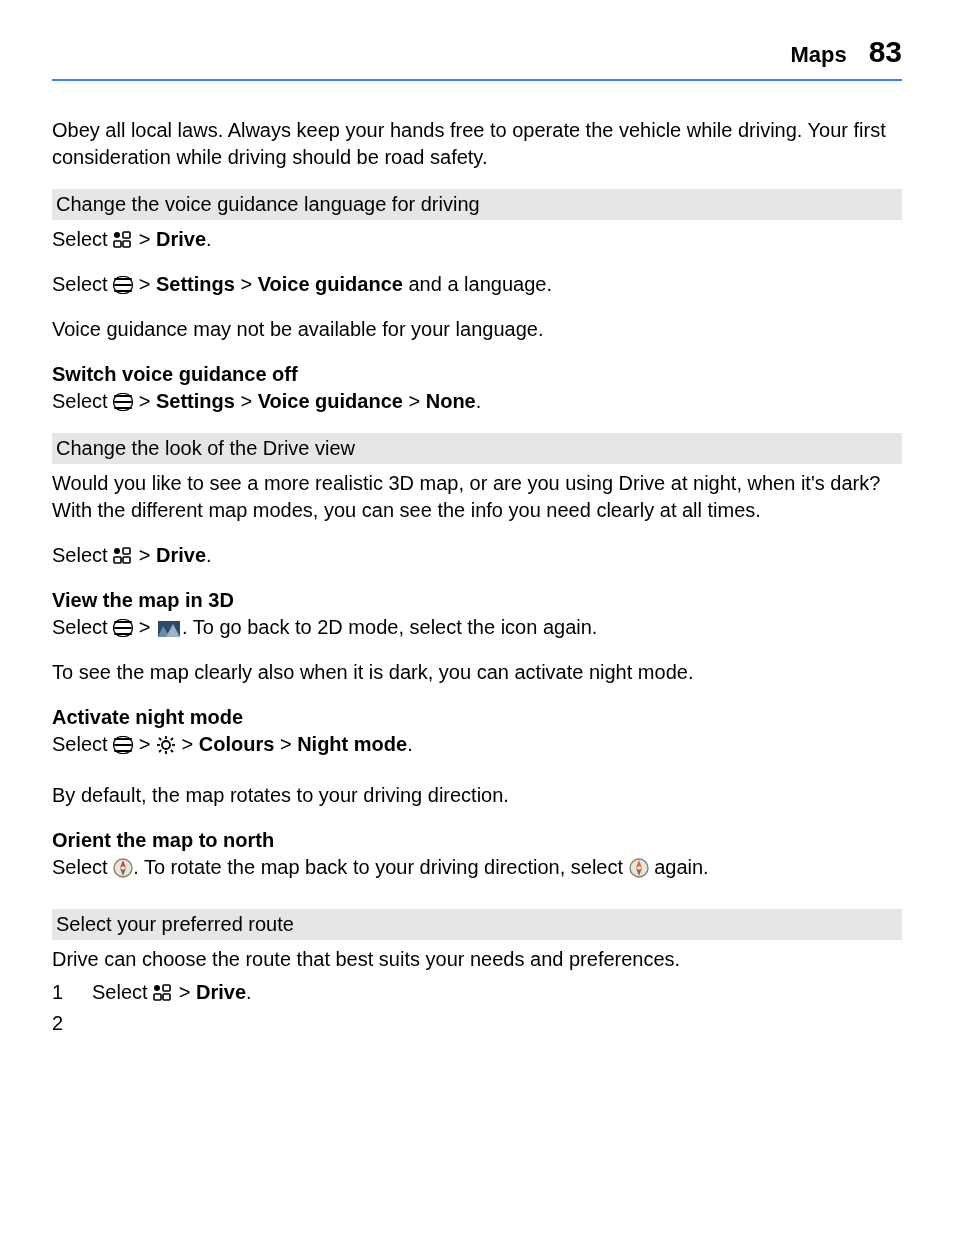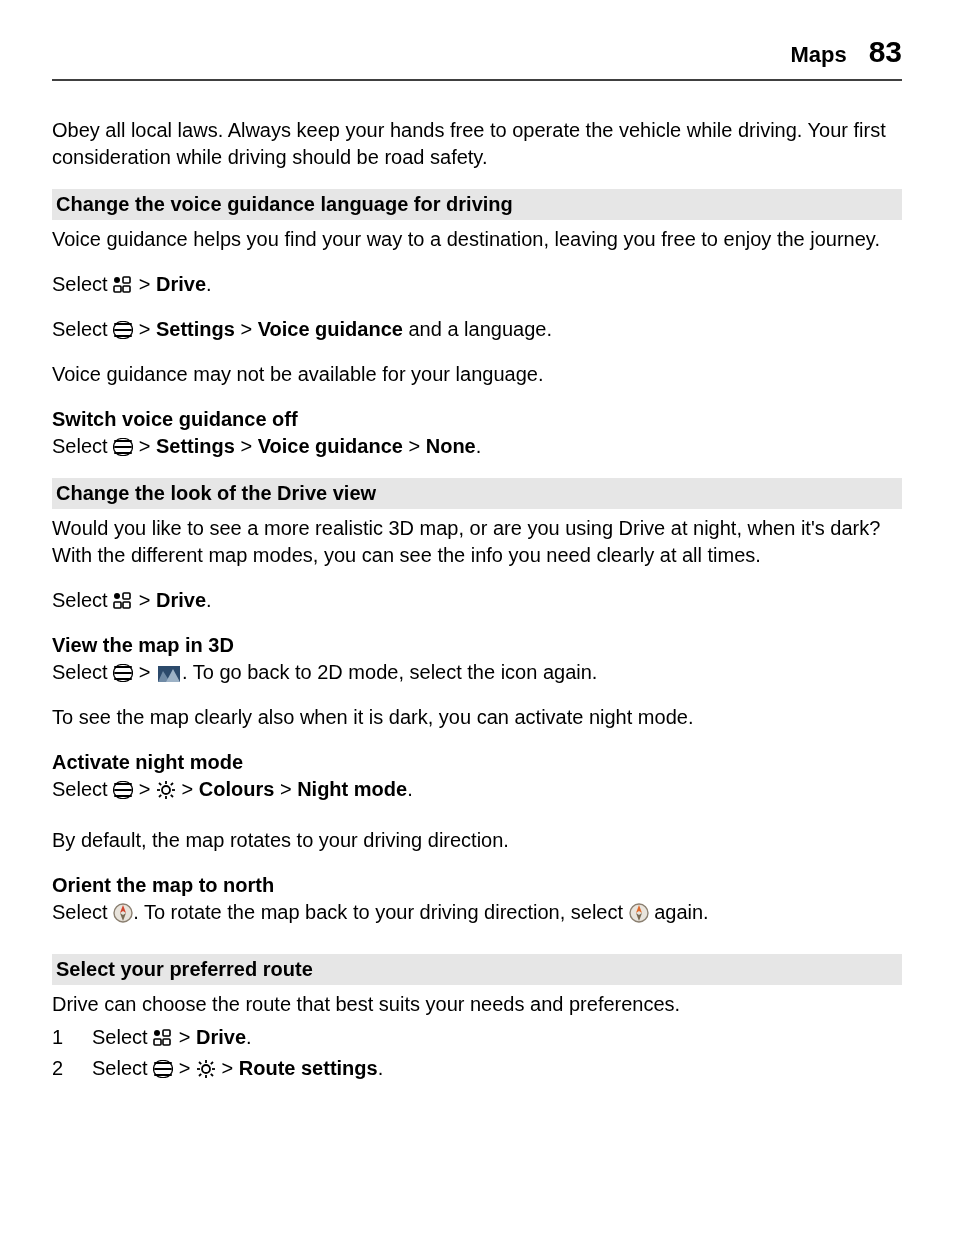--- a/index.html
+++ b/index.html
@@ -12,37 +12,37 @@
     line-height: 1.35;
     width: 954px;
   }
   .page {
     padding: 32px 52px 40px 52px;
   }
   .page-head {
     display: flex;
     justify-content: flex-end;
     align-items: baseline;
-    border-bottom: 2px solid #404040;
+    border-bottom: 2px solid #3b82f6;
     padding-bottom: 6px;
     margin-bottom: 36px;
     gap: 22px;
   }
   .page-head .chap {
     font-weight: 700;
     font-size: 22px;
   }
   .page-head .num {
     font-weight: 700;
     font-size: 30px;
   }
   .para { margin: 0 0 18px 0; }
   .section-title {
     background: #e6e6e6;
-    font-weight: 700;
+    font-weight: 400;
     padding: 2px 4px;
     margin: 14px 0 6px 0;
   }
   .sub-title {
     font-weight: 700;
     margin: 14px 0 0 0;
   }
   .sub-title + .para, .sub-title + .line { margin-top: 0; }
   .line { margin: 0 0 18px 0; }
   .tight { margin-bottom: 4px; }
@@ -123,21 +123,20 @@
 <div class="page">
 
   <div class="page-head">
     <span class="chap">Maps</span>
     <span class="num">83</span>
   </div>
 
   <p class="para">Obey all local laws. Always keep your hands free to operate the vehicle while driving. Your first consideration while driving should be road safety.</p>
 
   <div class="section-title">Change the voice guidance language for driving</div>
-  <p class="para">Voice guidance helps you find your way to a destination, leaving you free to enjoy the journey.</p>
 
   <p class="line">
     <span>Select </span>
     <span class="icon"><svg viewBox="0 0 18 18" width="18" height="18">
           <use href="#ic-apps"></use>
         </svg></span>
     <span> &gt; </span><span class="bold">Drive</span><span>.</span>
   </p>
 
   <p class="line">
@@ -222,27 +221,16 @@
       <span>
         <span>Select </span>
         <span class="icon"><svg viewBox="0 0 18 18" width="18" height="18">
               <use href="#ic-apps"></use>
             </svg></span>
         <span> &gt; </span><span class="bold">Drive</span><span>.</span>
       </span>
     </li>
     <li>
       <span class="num">2</span>
-      <span>
-        <span>Select </span>
-        <span class="icon"><svg viewBox="0 0 20 18" width="20" height="18">
-              <use href="#ic-menu"></use>
-            </svg></span>
-        <span> &gt; </span>
-        <span class="icon"><svg viewBox="0 0 20 18" width="20" height="18">
-              <use href="#ic-gear"></use>
-            </svg></span>
-        <span> &gt; </span><span class="bold">Route settings</span><span>.</span>
-      </span>
     </li>
   </ol>
 
 </div>
 
 </body></html>

